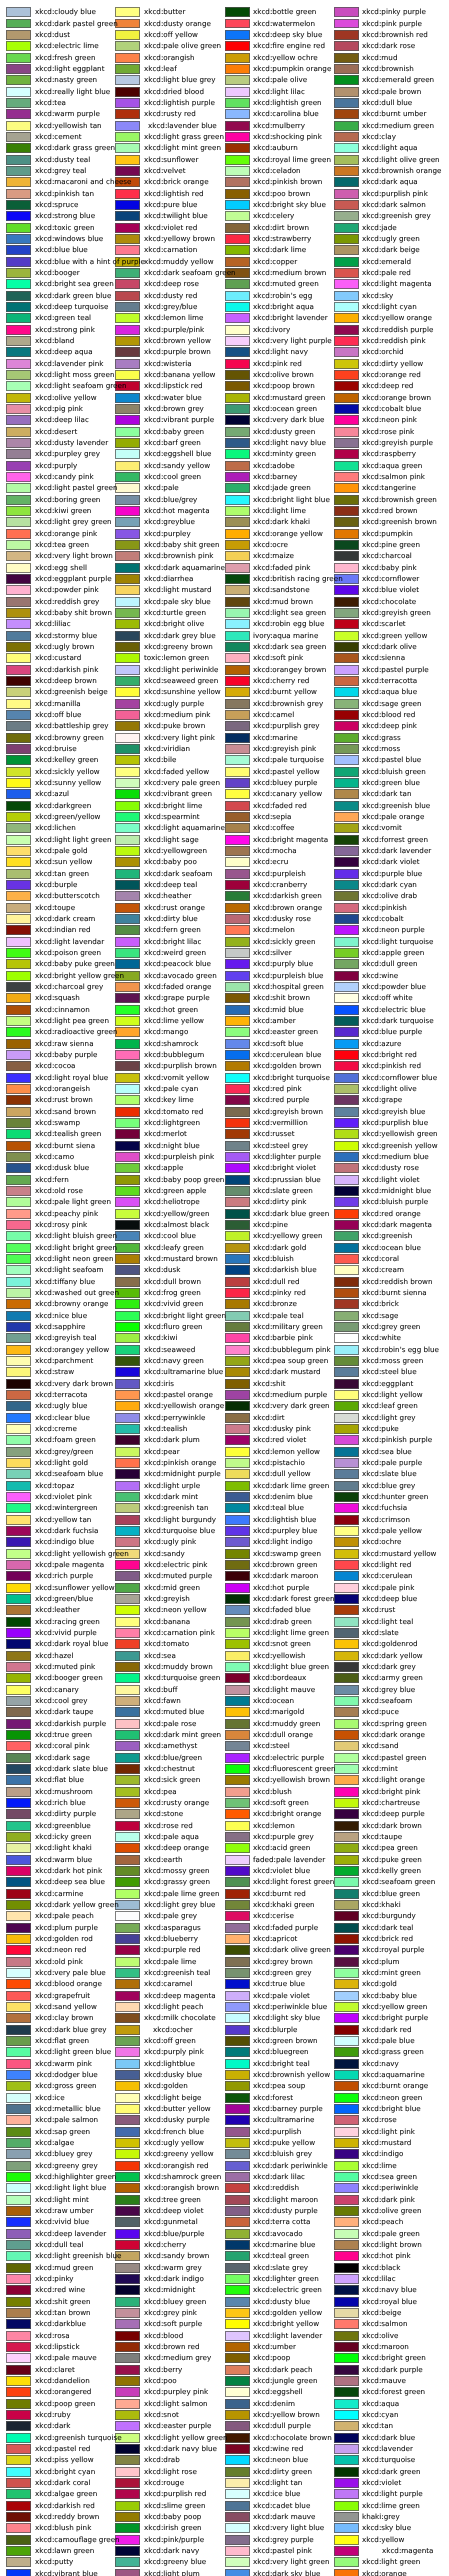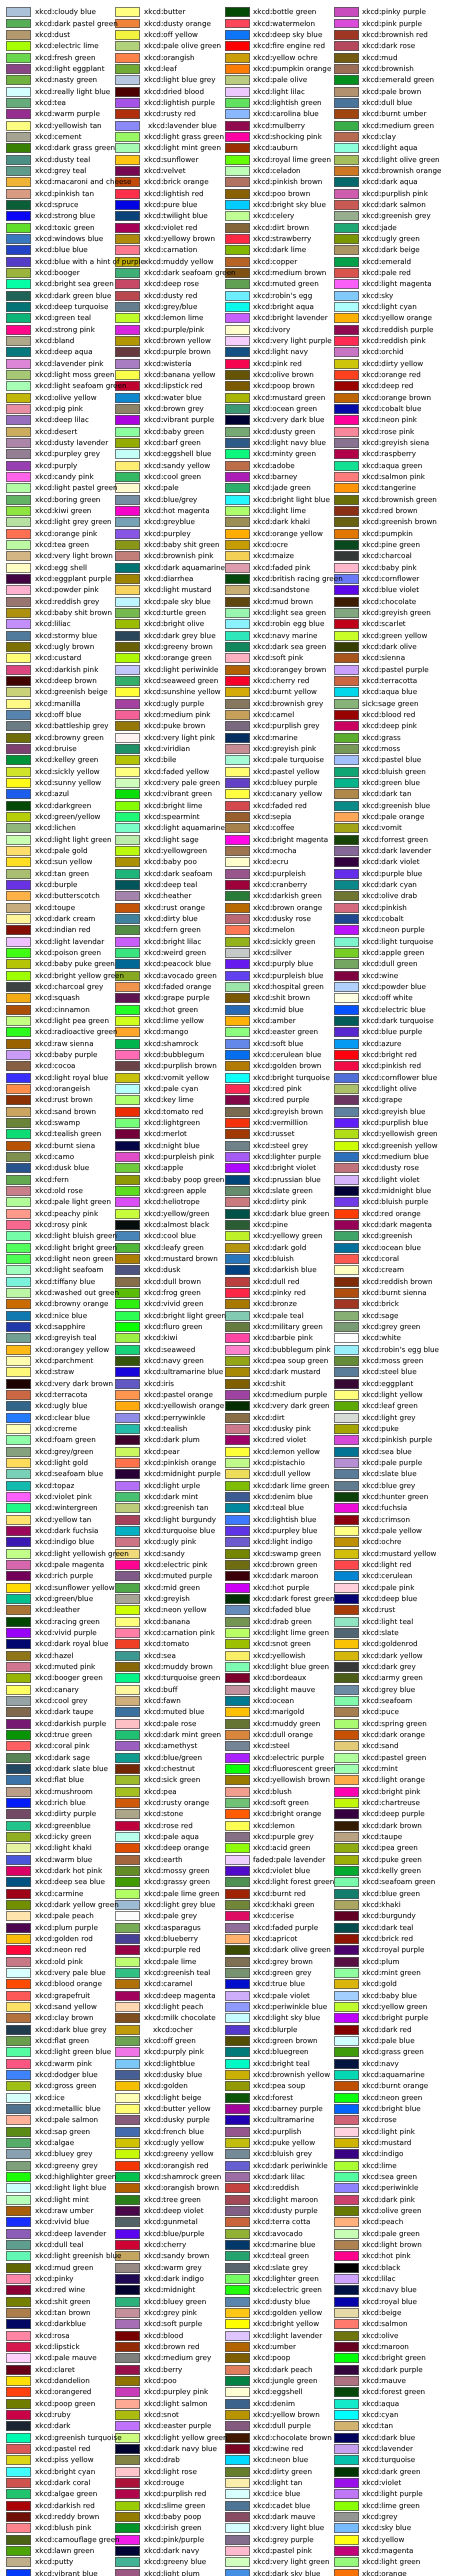--- a/index.html
+++ b/index.html
@@ -1203,21 +1203,21 @@
         <div class="lbl" style="left:144px;top:539px">xkcd:baby shit green</div>
         <div class="lbl" style="left:144px;top:550px">xkcd:brownish pink</div>
         <div class="lbl" style="left:144px;top:562px">xkcd:dark aquamarine</div>
         <div class="lbl" style="left:144px;top:573px">xkcd:diarrhea</div>
         <div class="lbl" style="left:144px;top:584px">xkcd:light mustard</div>
         <div class="lbl" style="left:144px;top:596px">xkcd:pale sky blue</div>
         <div class="lbl" style="left:144px;top:607px">xkcd:turtle green</div>
         <div class="lbl" style="left:144px;top:618px">xkcd:bright olive</div>
         <div class="lbl" style="left:144px;top:630px">xkcd:dark grey blue</div>
         <div class="lbl" style="left:144px;top:641px">xkcd:greeny brown</div>
-        <div class="lbl" style="left:144px;top:652px">xkcd:orange green</div>
+        <div class="lbl" style="left:144px;top:652px">toxic:lemon green</div>
         <div class="lbl" style="left:144px;top:664px">xkcd:light periwinkle</div>
         <div class="lbl" style="left:144px;top:675px">xkcd:seaweed green</div>
         <div class="lbl" style="left:144px;top:686px">xkcd:sunshine yellow</div>
         <div class="lbl" style="left:144px;top:698px">xkcd:ugly purple</div>
         <div class="lbl" style="left:144px;top:709px">xkcd:medium pink</div>
         <div class="lbl" style="left:144px;top:720px">xkcd:puke brown</div>
         <div class="lbl" style="left:144px;top:732px">xkcd:very light pink</div>
         <div class="lbl" style="left:144px;top:743px">xkcd:viridian</div>
         <div class="lbl" style="left:144px;top:754px">xkcd:bile</div>
         <div class="lbl" style="left:144px;top:766px">xkcd:faded yellow</div>
@@ -1428,21 +1428,21 @@
         <div class="lbl" style="left:253px;top:516px">xkcd:dark khaki</div>
         <div class="lbl" style="left:253px;top:528px">xkcd:orange yellow</div>
         <div class="lbl" style="left:253px;top:539px">xkcd:ocre</div>
         <div class="lbl" style="left:253px;top:550px">xkcd:maize</div>
         <div class="lbl" style="left:253px;top:562px">xkcd:faded pink</div>
         <div class="lbl" style="left:253px;top:573px">xkcd:british racing green</div>
         <div class="lbl" style="left:253px;top:584px">xkcd:sandstone</div>
         <div class="lbl" style="left:253px;top:596px">xkcd:mud brown</div>
         <div class="lbl" style="left:253px;top:607px">xkcd:light sea green</div>
         <div class="lbl" style="left:253px;top:618px">xkcd:robin egg blue</div>
-        <div class="lbl" style="left:253px;top:630px">xkcd:navy marine</div>
+        <div class="lbl" style="left:253px;top:630px">ivory:aqua marine</div>
         <div class="lbl" style="left:253px;top:641px">xkcd:dark sea green</div>
         <div class="lbl" style="left:253px;top:652px">xkcd:soft pink</div>
         <div class="lbl" style="left:253px;top:664px">xkcd:orangey brown</div>
         <div class="lbl" style="left:253px;top:675px">xkcd:cherry red</div>
         <div class="lbl" style="left:253px;top:686px">xkcd:burnt yellow</div>
         <div class="lbl" style="left:253px;top:698px">xkcd:brownish grey</div>
         <div class="lbl" style="left:253px;top:709px">xkcd:camel</div>
         <div class="lbl" style="left:253px;top:720px">xkcd:purplish grey</div>
         <div class="lbl" style="left:253px;top:732px">xkcd:marine</div>
         <div class="lbl" style="left:253px;top:743px">xkcd:greyish pink</div>
@@ -1638,21 +1638,21 @@
         <div class="lbl" style="left:362px;top:324px">xkcd:reddish purple</div>
         <div class="lbl" style="left:362px;top:335px">xkcd:reddish pink</div>
         <div class="lbl" style="left:362px;top:346px">xkcd:orchid</div>
         <div class="lbl" style="left:362px;top:358px">xkcd:dirty yellow</div>
         <div class="lbl" style="left:362px;top:369px">xkcd:orange red</div>
         <div class="lbl" style="left:362px;top:380px">xkcd:deep red</div>
         <div class="lbl" style="left:362px;top:392px">xkcd:orange brown</div>
         <div class="lbl" style="left:362px;top:403px">xkcd:cobalt blue</div>
         <div class="lbl" style="left:362px;top:414px">xkcd:neon pink</div>
         <div class="lbl" style="left:362px;top:426px">xkcd:rose pink</div>
-        <div class="lbl" style="left:362px;top:437px">xkcd:greyish siena</div>
+        <div class="lbl" style="left:362px;top:437px">xkcd:greyish purple</div>
         <div class="lbl" style="left:362px;top:448px">xkcd:raspberry</div>
         <div class="lbl" style="left:362px;top:460px">xkcd:aqua green</div>
         <div class="lbl" style="left:362px;top:471px">xkcd:salmon pink</div>
         <div class="lbl" style="left:362px;top:482px">xkcd:tangerine</div>
         <div class="lbl" style="left:362px;top:494px">xkcd:brownish green</div>
         <div class="lbl" style="left:362px;top:505px">xkcd:red brown</div>
         <div class="lbl" style="left:362px;top:516px">xkcd:greenish brown</div>
         <div class="lbl" style="left:362px;top:528px">xkcd:pumpkin</div>
         <div class="lbl" style="left:362px;top:539px">xkcd:pine green</div>
         <div class="lbl" style="left:362px;top:550px">xkcd:charcoal</div>
@@ -1661,21 +1661,21 @@
         <div class="lbl" style="left:362px;top:584px">xkcd:blue violet</div>
         <div class="lbl" style="left:362px;top:596px">xkcd:chocolate</div>
         <div class="lbl" style="left:362px;top:607px">xkcd:greyish green</div>
         <div class="lbl" style="left:362px;top:618px">xkcd:scarlet</div>
         <div class="lbl" style="left:362px;top:630px">xkcd:green yellow</div>
         <div class="lbl" style="left:362px;top:641px">xkcd:dark olive</div>
         <div class="lbl" style="left:362px;top:652px">xkcd:sienna</div>
         <div class="lbl" style="left:362px;top:664px">xkcd:pastel purple</div>
         <div class="lbl" style="left:362px;top:675px">xkcd:terracotta</div>
         <div class="lbl" style="left:362px;top:686px">xkcd:aqua blue</div>
-        <div class="lbl" style="left:362px;top:698px">sick:sage green</div>
+        <div class="lbl" style="left:362px;top:698px">xkcd:sage green</div>
         <div class="lbl" style="left:362px;top:709px">xkcd:blood red</div>
         <div class="lbl" style="left:362px;top:720px">xkcd:deep pink</div>
         <div class="lbl" style="left:362px;top:732px">xkcd:grass</div>
         <div class="lbl" style="left:362px;top:743px">xkcd:moss</div>
         <div class="lbl" style="left:362px;top:754px">xkcd:pastel blue</div>
         <div class="lbl" style="left:362px;top:766px">xkcd:bluish green</div>
         <div class="lbl" style="left:362px;top:777px">xkcd:green blue</div>
         <div class="lbl" style="left:362px;top:788px">xkcd:dark tan</div>
         <div class="lbl" style="left:362px;top:800px">xkcd:greenish blue</div>
         <div class="lbl" style="left:362px;top:811px">xkcd:pale orange</div>
@@ -1821,23 +1821,23 @@
         <div class="lbl" style="left:362px;top:2398px">xkcd:aqua</div>
         <div class="lbl" style="left:362px;top:2409px">xkcd:cyan</div>
         <div class="lbl" style="left:362px;top:2420px">xkcd:tan</div>
         <div class="lbl" style="left:362px;top:2432px">xkcd:dark blue</div>
         <div class="lbl" style="left:362px;top:2443px">xkcd:lavender</div>
         <div class="lbl" style="left:362px;top:2454px">xkcd:turquoise</div>
         <div class="lbl" style="left:362px;top:2466px">xkcd:dark green</div>
         <div class="lbl" style="left:362px;top:2477px">xkcd:violet</div>
         <div class="lbl" style="left:362px;top:2488px">xkcd:light purple</div>
         <div class="lbl" style="left:362px;top:2500px">xkcd:lime green</div>
-        <div class="lbl" style="left:362px;top:2511px">xkcd:grey</div>
+        <div class="lbl" style="left:362px;top:2511px">khaki:grey</div>
         <div class="lbl" style="left:362px;top:2522px">xkcd:sky blue</div>
         <div class="lbl" style="left:362px;top:2534px">xkcd:yellow</div>
-        <div class="lbl" style="left:362px;top:2545px">xkcd:magenta</div>
+        <div class="lbl" style="left:382px;top:2545px">xkcd:magenta</div>
         <div class="lbl" style="left:362px;top:2556px">xkcd:light green</div>
         <div class="lbl" style="left:362px;top:2568px">xkcd:orange</div>
       </div>
     </div>
 
 </div>
 
 
 </body></html>

